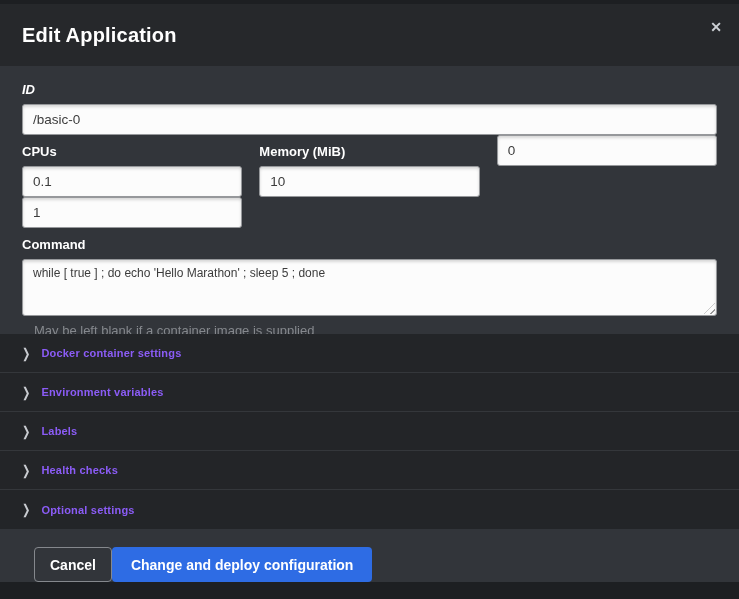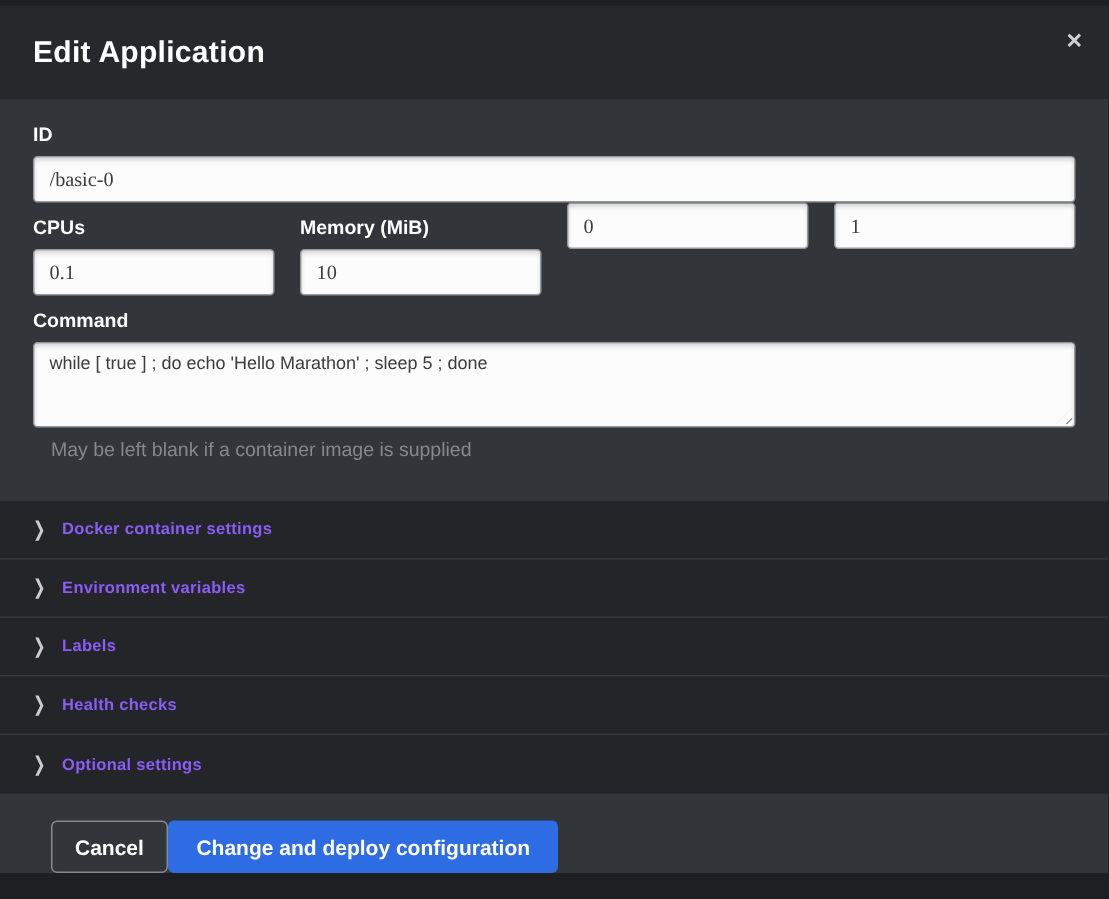--- a/index.html
+++ b/index.html
@@ -42,27 +42,27 @@
     font-size: 13px; margin: 9px 0 7px 0;
   }
   .text-input {
     width: 100%; box-sizing: border-box;
     height: 31px;
     background: #fcfcfc;
     border: 1px solid #96989b;
     border-radius: 3px;
     padding: 0 10px;
     font-size: 13.5px; color: #3c3c3c;
-    font-family: Liberation Serif, serif;
+    font-family: Liberation Sans, sans-serif;
     box-shadow: inset 0 2px 3px rgba(0,0,0,0.15);
     outline: none;
   }
   .grid4 {
     display: grid;
-    grid-template-columns: repeat(4, 1fr);
+    grid-template-columns: repeat(3, 1fr);
     column-gap: 17px;
   }
   .textarea-wrap { position: relative; }
   .command-textarea {
     width: 100%; box-sizing: border-box;
     height: 57px;
     background: #fcfcfc;
     border: 1px solid #96989b;
     border-radius: 3px;
     padding: 6px 10px;
@@ -129,21 +129,21 @@
 
 <div class="modal">
   <div class="page-edge-top"></div>
 
   <div class="modal-header">
     <div class="modal-title">Edit Application</div>
     <div class="close-btn">✕</div>
   </div>
 
   <div class="form-area">
-    <label class="field-label" style="margin-top:5px;">ID</label>
+    <label class="field-label" style="margin-top:5px;font-style:italic;">ID</label>
     <input class="text-input" type="text" value="/basic-0" style="">
 
     <div class="grid4">
       <div>
         <label class="field-label">CPUs</label>
         <input class="text-input" type="text" value="0.1" style="">
       </div>
       <div>
         <label class="field-label">Memory (MiB)</label>
         <input class="text-input" type="text" value="10" style="">

